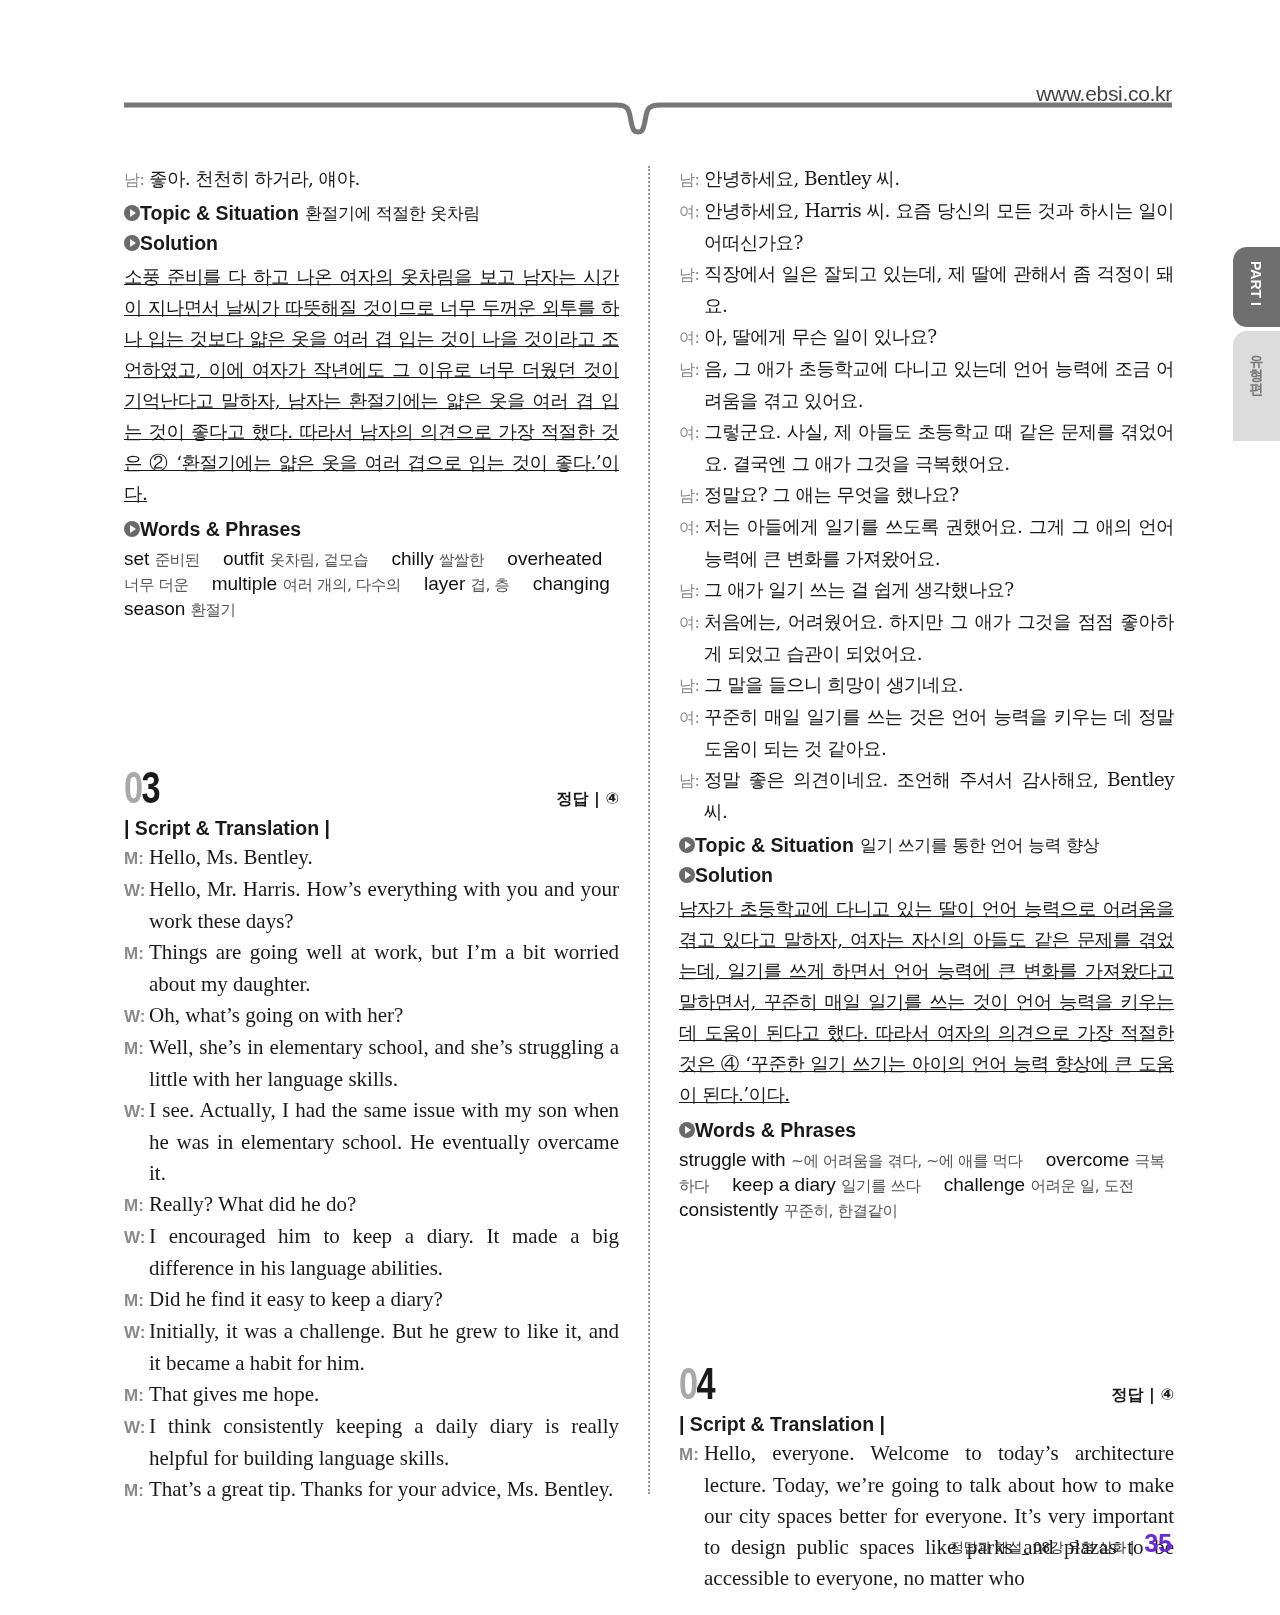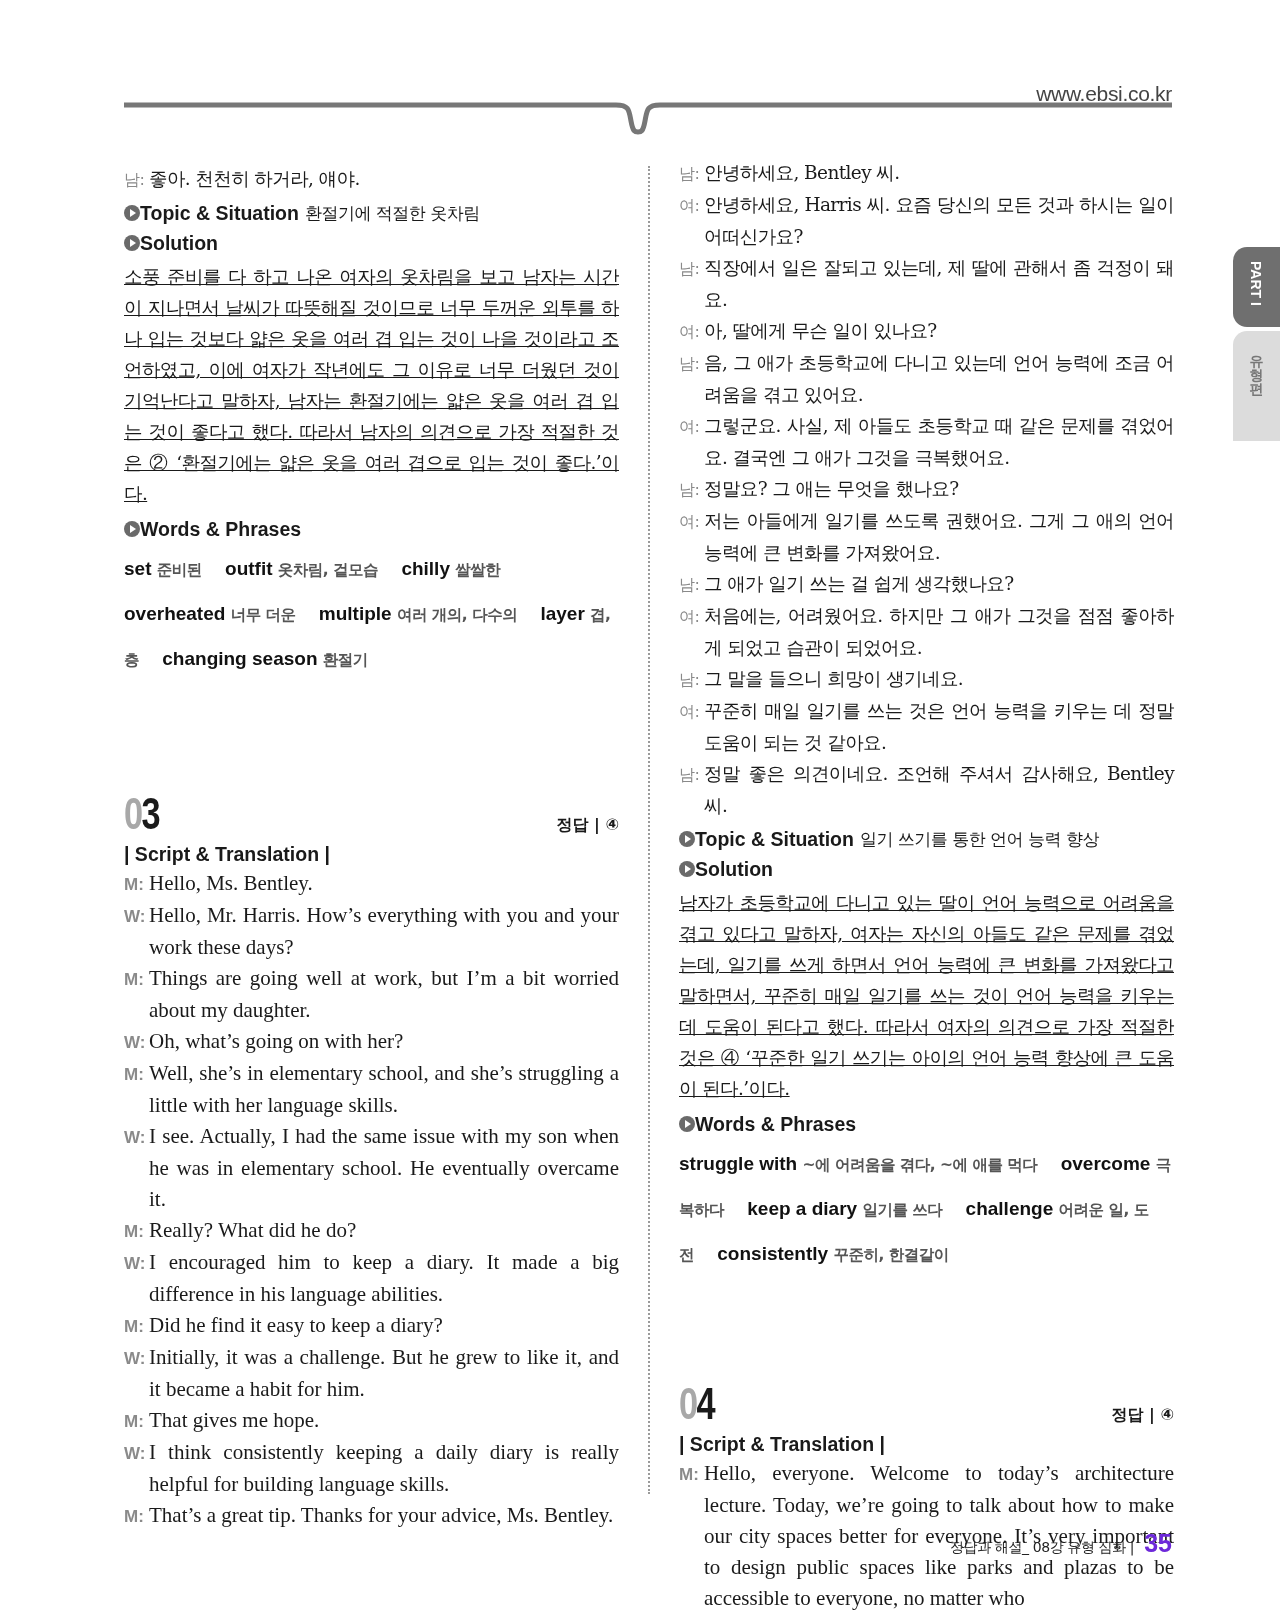--- a/index.html
+++ b/index.html
@@ -25,21 +25,21 @@
   }
   .side-tab-text {
     position:absolute; writing-mode:vertical-rl; font-family:"Liberation Sans", sans-serif;
     font-size:14px; font-weight:bold;
   }
   .side-tab-dark .side-tab-text { color:#fff; left:15px; top:14px; }
   .side-tab-light .side-tab-text { color:#777; left:15px; top:14px; }
 
   .column { position:absolute; width:495px; }
   .col-left { left:124px; top:163px; }
-  .col-right { left:679px; top:157px; }
+  .col-right { left:679px; top:163px; }
 
   .kr { font-family:"DejaVu Serif", serif; font-size:18.5px; line-height:31px; letter-spacing:-0.6px; }
   .en { font-family:"Liberation Serif", serif; font-size:21px; line-height:31px; }
 
   .line { position:relative; padding-left:25px; text-indent:-25px; text-align:justify; }
   .line .spk { color:#8a8a8a; font-family:"Liberation Sans", sans-serif; font-size:17px; font-weight:bold; display:inline-block; width:25px; text-indent:0; }
   .line .spk-kr { color:#8a8a8a; font-family:"DejaVu Sans", sans-serif; font-size:16px; display:inline-block; width:25px; text-indent:0; }
 
   .sec-head {
     font-family:"Liberation Sans", sans-serif; font-weight:bold; font-size:19.5px; line-height:24px;
@@ -48,25 +48,25 @@
   .sec-head .bullet {
     width:16px; height:16px; border-radius:50%; background:#6a6a6a; position:relative; flex:none;
   }
   .sec-head .bullet::after {
     content:""; position:absolute; left:6px; top:4px; border-left:6px solid #fff;
     border-top:4px solid transparent; border-bottom:4px solid transparent;
   }
   .sec-head .sub { font-family:"DejaVu Sans", sans-serif; font-weight:normal; font-size:17px; margin-left:6px; letter-spacing:-0.5px; }
 
   .para { text-align:justify;text-decoration:underline; }
-  .words { font-family:"Liberation Sans", sans-serif; font-size:19px; line-height:43px;font-weight:bold; }
+  .words { font-family:"Liberation Sans", sans-serif; font-size:19px; line-height:24px; }
   .words .w { color:#111; }
   .words .m { font-family:"DejaVu Sans", sans-serif; font-size:15.5px; color:#555; margin-right:18px; letter-spacing:-0.5px; }
 
-  .q-head { display:flex; justify-content:space-between; align-items:flex-end; margin-bottom:4px; }
+  .q-head { display:flex; justify-content:space-between; align-items:flex-end; margin-bottom:4px;margin-top:34px; }
   .q-num { font-family:"Liberation Sans", sans-serif; font-weight:bold; font-size:44px; line-height:44px; letter-spacing:-2px; transform:scaleX(0.78); transform-origin:left bottom; }
   .q-num .z { color:#a8a8a8; }
   .answer { font-family:"DejaVu Sans", sans-serif; font-weight:bold; font-size:16px; }
   .script-head { font-family:"Liberation Sans", sans-serif; font-weight:bold; font-size:19.5px; line-height:28px; }
 
   .footer {
     position:absolute; right:108px; top:1529px; display:flex; align-items:baseline; gap:10px;text-align:center;
   }
   .footer .ftxt { font-family:"DejaVu Sans", sans-serif; font-size:14px; color:#222; letter-spacing:-0.4px; }
   .footer .pg { font-family:"Liberation Sans", sans-serif; font-weight:bold; font-size:25px; color:#6d28d9; }

